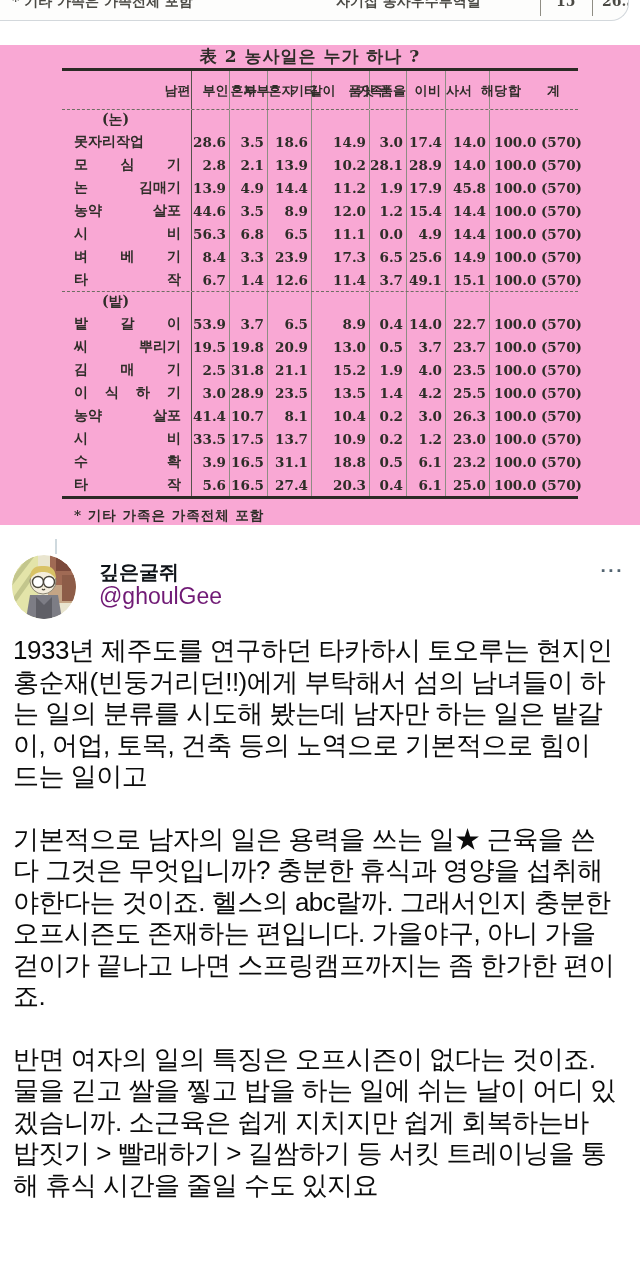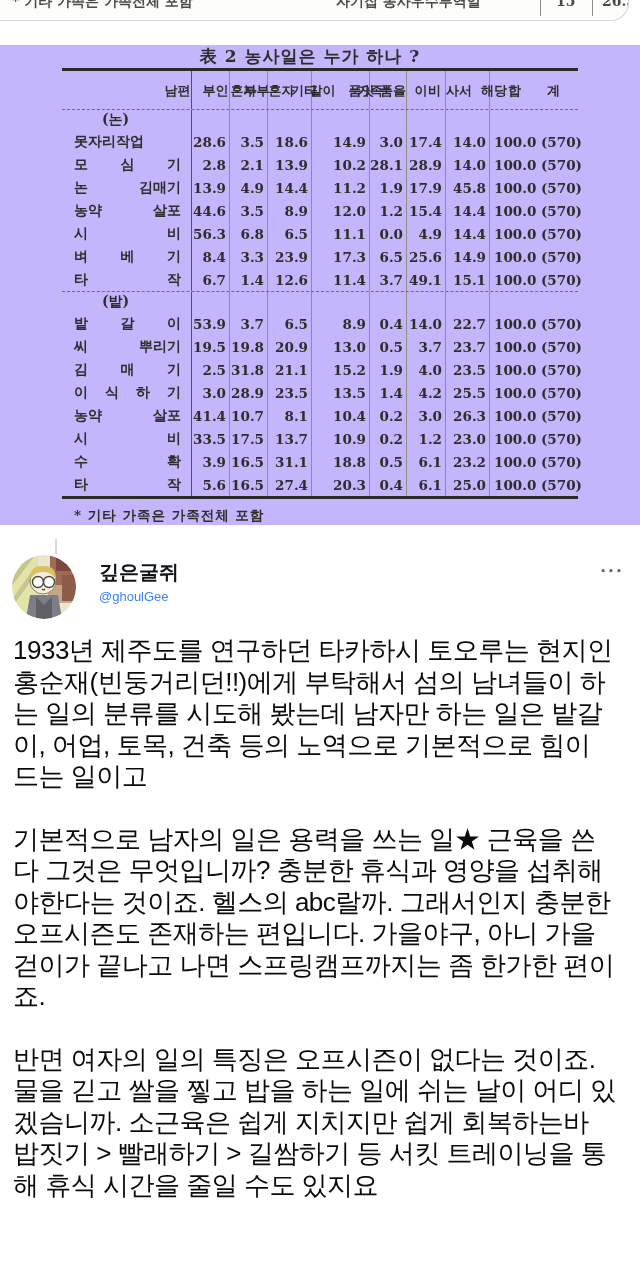--- a/index.html
+++ b/index.html
@@ -18,21 +18,21 @@
     font-size:14px;font-weight:600;color:#4b4a45;white-space:pre;
   }
   .frag-left{left:12px;}
   .frag-mid{left:336px;}
   .frag-num1{left:556px;}
   .frag-num2{left:602px;}
   .frag-div{position:absolute;top:0;width:1px;height:16px;background:#8f8d84;}
   .fd1{left:540px;} .fd2{left:592px;}
   
   .scan{
-    position:relative;margin-top:24px;background:#c4b5fd;
+    position:relative;margin-top:24px;background:#f9a8d4;
     font-family:"DejaVu Serif", serif;color:#2e2d28;
   }
   .scan-title{
     width:516px;margin:0 0 0 52px;text-align:center;
     font-size:17px;font-weight:bold;letter-spacing:1px;
   }
   .scan-unit{
     width:516px;margin:6px 0 3px 36px;text-align:right;
     padding-right:58px;box-sizing:border-box;
     font-size:15px;font-weight:bold;
@@ -65,21 +65,21 @@
     margin:8px 0 0 74px;font-size:13.5px;font-weight:600;letter-spacing:1px;
   }
   
   .profile{
     display:flex;align-items:flex-start;margin:30px 14px 0 12px;position:relative;
   }
   .thread-line{position:absolute;left:43px;top:-16px;width:2px;height:15px;background:#cfd9de;}
   .avatar{width:64px;height:64px;border-radius:50%;overflow:hidden;flex:0 0 64px;}
   .id-block{margin-left:23px;padding-top:4px;}
   .display-name{font-size:20px;font-weight:bold;color:#0f1419;line-height:26px;}
-  .handle{font-size:13px;color:#3b82f6;line-height:23px;}
+  .handle{font-size:23px;color:#701a75;line-height:23px;}
   .more-btn{
     margin-left:auto;color:#536471;font-size:19px;letter-spacing:1.5px;
     line-height:19px;padding:6px 2px;cursor:pointer;font-weight:bold;
   }
   
   .tweet-body{
     margin:16px 10px 0 13px;font-size:26px;line-height:31.5px;
     letter-spacing:-0.5px;word-break:break-all;color:#0b0b0b;
   }
   .tweet-body p{margin:0 12px 31px 0;}

